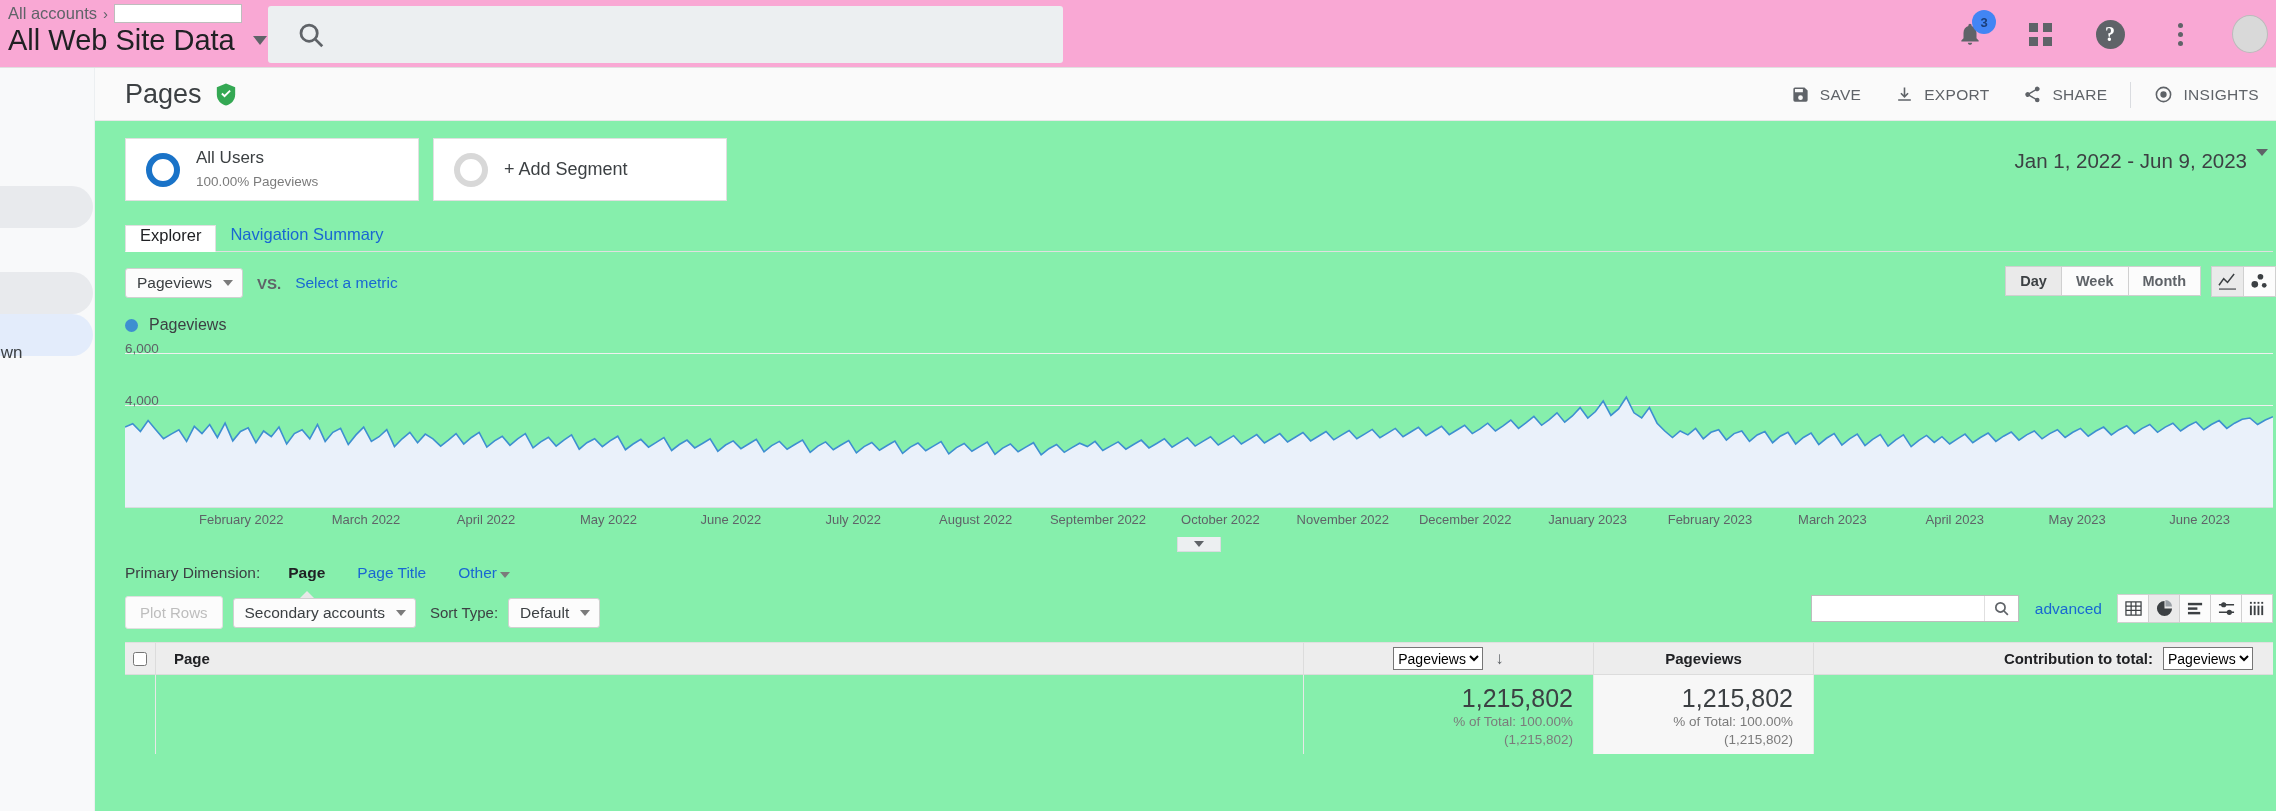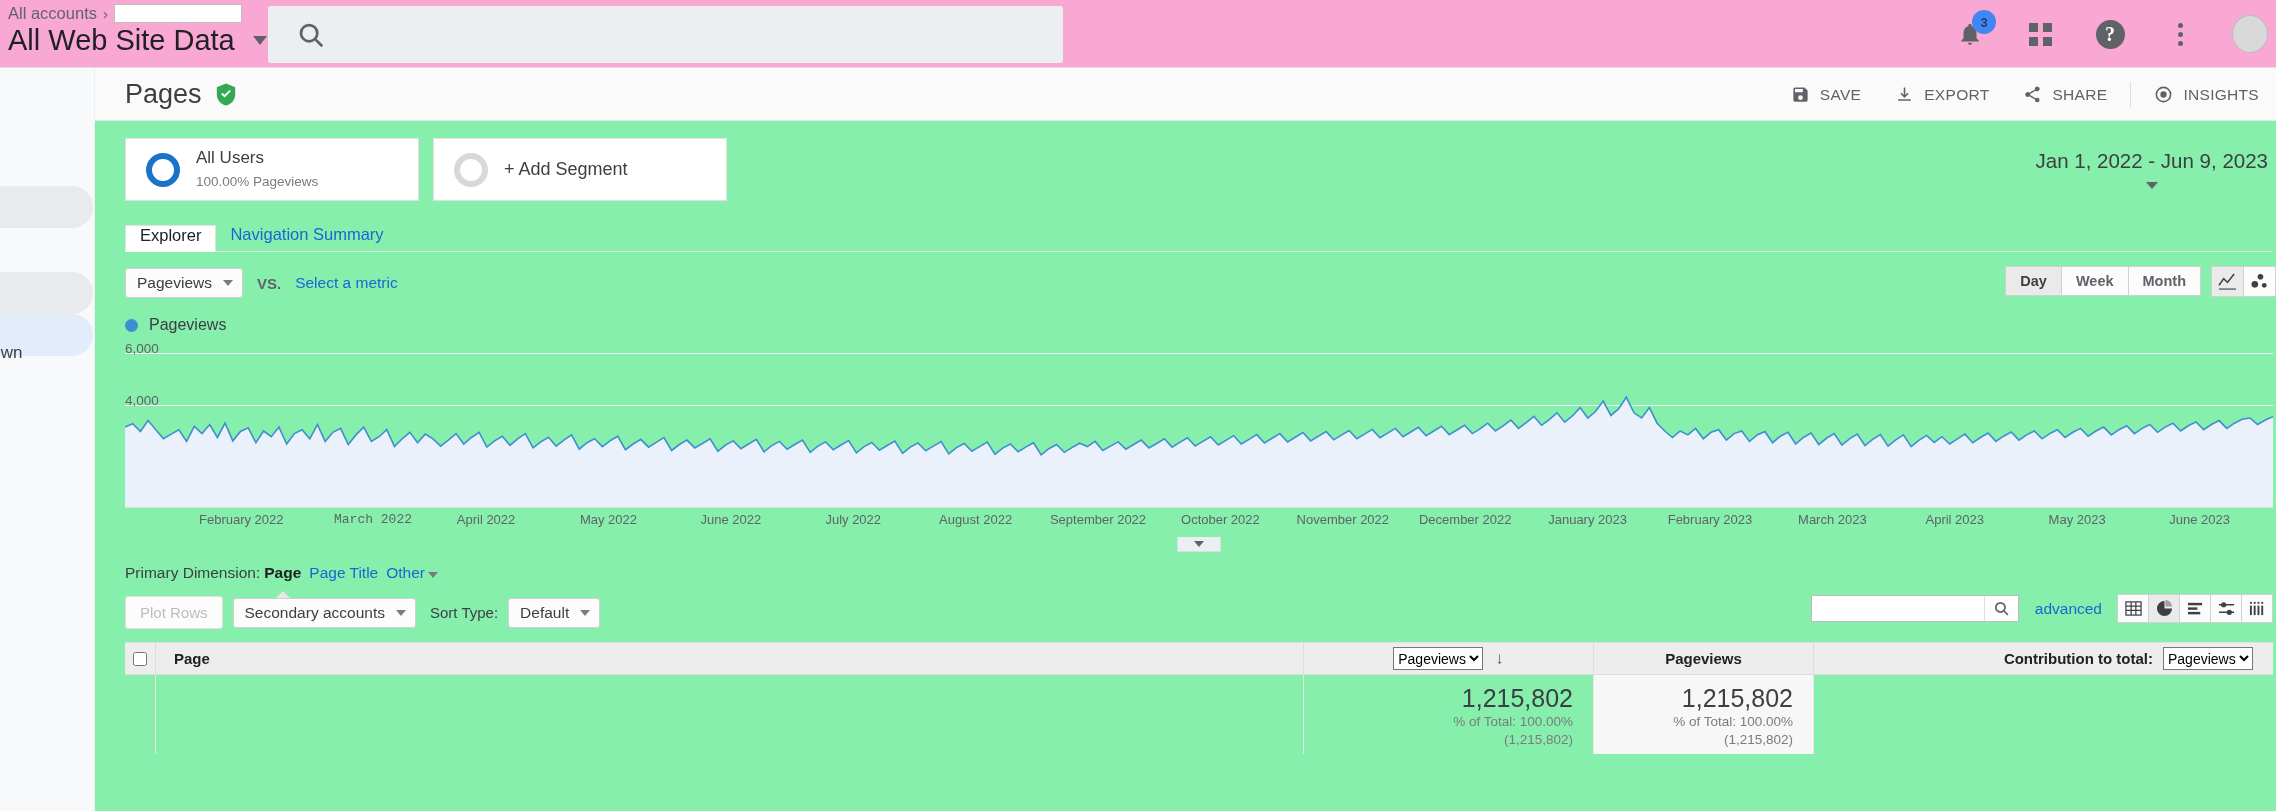--- a/index.html
+++ b/index.html
@@ -95,21 +95,21 @@
     width: 294px; height: 63px; border: 1px solid #e0e0e0; background: #fff;
     display: flex; align-items: center; padding-left: 20px; gap: 16px; cursor: pointer;
   }
   .donut { width: 34px; height: 34px; border-radius: 50%; border: 6px solid #1a73c8; }
   .donut.empty { border-color: #d8d8d8; }
   .seg-main { font-size: 17px; color: #3c4043; line-height: 1.35; }
   .seg-sub { font-size: 13.5px; color: #7b7b7b; }
   .seg-add { font-size: 18px; color: #3c4043; }
   .daterange {
     position: absolute; right: 8px; top: 28px; font-size: 20.5px; color: #3c4043;
-    display: flex; align-items: center; gap: 9px; cursor: pointer; white-space: nowrap; flex-direction: column;
+    display: flex; gap: 9px; cursor: pointer; white-space: nowrap;
   }
   .dr-caret { width:0;height:0;border-left:6px solid transparent;border-right:6px solid transparent;border-top:7px solid #5f6368; }
 
   
   .tabs { margin: 21px 0 0 30px; display: flex; align-items: flex-end; border-bottom: 1px solid #e0e0e0; height: 30px; width: 2148px; }
   .tab {
     font-size: 16.5px; padding: 0 14px 7px 14px; cursor: pointer; color: #1967d2;
   }
   .tab.active { color: #202124; font-weight: 400; border: 1px solid #e0e0e0; border-bottom: 1px solid #fff; margin-bottom: -1px; padding-bottom: 6px; background:#fff; }
 
@@ -143,21 +143,21 @@
   .xaxis { position: relative; height: 22px; width: 2148px; border-top: 1px solid #dadce0; }
   .xtick { position: absolute; font-size: 13px; color: #5f6368; transform: translateX(-50%); top: 4px; white-space: nowrap; }
   .collapse-tab {
     position: absolute; left: 50%; transform: translateX(-50%); bottom: -16px;
     width: 44px; height: 15px; background: #eceff1; border: 1px solid #dadce0; border-top: none;
     display: flex; align-items: center; justify-content: center; cursor: pointer;
   }
   .collapse-tab i { width:0;height:0;border-left:5px solid transparent;border-right:5px solid transparent;border-top:6px solid #5f6368; }
 
   
-  .prim-row { margin: 28px 0 0 30px; display: flex; align-items: center; gap: 0; font-size: 15.5px; position: relative; }
+  .prim-row { margin: 28px 0 0 30px; display: flex; align-items: center; gap: 24px; font-size: 15.5px; position: relative; }
   .prim-label { color: #3c4043; }
   .prim-item { color: #1967d2; cursor: pointer; padding: 0 4px; }
   .prim-item.active { color: #202124; font-weight: 700; position: relative; }
   .prim-item.active::after {
     content:''; position:absolute; left:50%; bottom:-16px; transform: translateX(-50%);
     width:0;height:0;border-left:7px solid transparent;border-right:7px solid transparent;border-bottom:7px solid #e8e8e8;
   }
   .prim-caret { width:0;height:0;border-left:5px solid transparent;border-right:5px solid transparent;border-top:6px solid #7b7b7b; display:inline-block; margin-left:3px;}
 
   
@@ -363,21 +363,21 @@
       <div class="gridline" style="top:118px;"></div>
       <div class="ylab" style="top:106px;">2,000</div>
       <svg id="chart-svg" width="2148" height="168" viewBox="0 0 2148 168" preserveAspectRatio="none" style="position:absolute;left:0;top:0;">
           <path d="M0.00 168 L0.00 88.10 L7.70 84.72 L15.40 92.52 L23.10 81.60 L30.80 90.70 L38.49 99.80 L46.19 95.12 L53.89 90.70 L61.59 102.40 L69.29 87.32 L76.99 94.60 L84.69 85.50 L92.39 98.50 L100.09 84.20 L107.78 101.88 L115.48 92.52 L123.18 88.88 L130.88 103.70 L138.58 92.00 L146.28 97.72 L153.98 88.10 L161.68 105.00 L169.38 94.60 L177.08 90.70 L184.77 99.80 L192.47 85.50 L200.17 102.40 L207.87 93.30 L215.57 89.40 L223.27 105.52 L230.97 95.90 L238.67 88.10 L246.37 102.40 L254.06 97.72 L261.76 90.70 L269.46 107.60 L277.16 99.80 L284.86 93.30 L292.56 103.70 L300.26 95.12 L307.96 99.80 L315.66 107.08 L323.35 101.10 L331.05 94.60 L338.75 105.00 L346.45 98.50 L354.15 93.30 L361.85 108.12 L369.55 101.88 L377.25 97.20 L384.95 106.30 L392.65 99.80 L400.34 94.60 L408.04 108.90 L415.74 102.92 L423.44 98.24 L431.14 107.08 L438.84 101.10 L446.54 95.90 L454.24 110.20 L461.94 103.70 L469.63 99.80 L477.33 107.60 L485.03 101.88 L492.73 97.20 L500.43 110.72 L508.13 105.00 L515.83 100.32 L523.53 108.12 L531.23 103.44 L538.92 98.50 L546.62 111.50 L554.32 105.52 L562.02 101.10 L569.72 108.90 L577.42 104.48 L585.12 99.80 L592.82 112.28 L600.52 106.04 L608.22 101.88 L615.91 109.68 L623.61 105.00 L631.31 100.32 L639.01 112.80 L646.71 106.56 L654.41 102.40 L662.11 110.20 L669.81 105.52 L677.51 101.10 L685.20 113.32 L692.90 107.08 L700.60 102.92 L708.30 110.72 L716.00 106.04 L723.70 101.62 L731.40 113.84 L739.10 107.60 L746.80 103.44 L754.49 111.24 L762.19 106.56 L769.89 102.14 L777.59 114.36 L785.29 108.12 L792.99 103.96 L800.69 111.76 L808.39 107.08 L816.09 102.66 L823.78 114.88 L831.48 108.64 L839.18 104.48 L846.88 112.28 L854.58 107.60 L862.28 103.18 L869.98 115.40 L877.68 109.16 L885.38 105.00 L893.08 112.80 L900.77 108.12 L908.47 103.70 L916.17 115.92 L923.87 109.68 L931.57 105.52 L939.27 113.32 L946.97 108.64 L954.67 104.22 L962.37 107.60 L970.06 102.40 L977.76 111.50 L985.46 107.08 L993.16 102.92 L1000.86 110.20 L1008.56 105.52 L1016.26 101.10 L1023.96 108.90 L1031.66 104.48 L1039.35 99.80 L1047.05 108.12 L1054.75 103.44 L1062.45 98.76 L1070.15 107.08 L1077.85 102.40 L1085.55 97.72 L1093.25 106.04 L1100.95 101.36 L1108.65 96.68 L1116.34 105.00 L1124.04 100.32 L1131.74 95.64 L1139.44 103.96 L1147.14 99.28 L1154.84 94.60 L1162.54 102.92 L1170.24 98.24 L1177.94 93.56 L1185.63 101.88 L1193.33 97.20 L1201.03 92.52 L1208.73 100.84 L1216.43 96.16 L1224.13 91.48 L1231.83 99.80 L1239.53 95.12 L1247.23 90.44 L1254.92 98.76 L1262.62 94.08 L1270.32 89.40 L1278.02 97.72 L1285.72 93.04 L1293.42 88.36 L1301.12 96.68 L1308.82 92.00 L1316.52 87.32 L1324.22 95.64 L1331.91 90.96 L1339.61 86.28 L1347.31 94.60 L1355.01 89.92 L1362.71 84.20 L1370.41 92.00 L1378.11 86.80 L1385.81 81.08 L1393.51 89.40 L1401.20 83.68 L1408.90 77.44 L1416.60 86.28 L1424.30 80.56 L1432.00 73.80 L1439.70 83.16 L1447.40 76.92 L1455.10 68.60 L1462.80 79.00 L1470.49 72.50 L1478.19 62.10 L1485.89 76.40 L1493.59 69.90 L1501.29 58.20 L1508.99 73.80 L1516.69 79.00 L1524.39 68.60 L1532.09 84.20 L1539.78 92.00 L1547.48 98.50 L1555.18 92.00 L1562.88 95.90 L1570.58 89.40 L1578.28 99.80 L1585.98 93.30 L1593.68 90.70 L1601.38 101.10 L1609.08 94.60 L1616.77 92.00 L1624.47 102.40 L1632.17 95.90 L1639.87 92.52 L1647.57 103.70 L1655.27 97.20 L1662.97 93.30 L1670.67 105.00 L1678.37 98.50 L1686.06 94.08 L1693.76 105.52 L1701.46 99.28 L1709.16 94.60 L1716.86 106.04 L1724.56 99.80 L1732.26 95.12 L1739.96 106.56 L1747.66 100.32 L1755.35 95.64 L1763.05 107.08 L1770.75 100.84 L1778.45 95.90 L1786.15 107.60 L1793.85 101.36 L1801.55 96.42 L1809.25 103.44 L1816.95 97.72 L1824.65 105.00 L1832.34 99.80 L1840.04 95.12 L1847.74 103.70 L1855.44 98.50 L1863.14 94.08 L1870.84 102.40 L1878.54 97.20 L1886.24 93.04 L1893.94 101.10 L1901.63 95.90 L1909.33 92.00 L1917.03 99.80 L1924.73 94.60 L1932.43 90.70 L1940.13 98.50 L1947.83 93.30 L1955.53 89.40 L1963.23 97.20 L1970.92 92.00 L1978.62 88.10 L1986.32 95.90 L1994.02 90.70 L2001.72 86.80 L2009.42 94.60 L2017.12 89.40 L2024.82 85.50 L2032.52 93.30 L2040.22 88.10 L2047.91 84.20 L2055.61 92.00 L2063.31 86.80 L2071.01 82.90 L2078.71 90.70 L2086.41 85.50 L2094.11 81.60 L2101.81 89.40 L2109.51 84.20 L2117.20 80.30 L2124.90 79.00 L2132.60 85.50 L2140.30 81.08 L2148.00 77.70 L2148 168 Z" fill="#eaf1fa" stroke="none"></path>
           <path d="M0.00 88.10 L7.70 84.72 L15.40 92.52 L23.10 81.60 L30.80 90.70 L38.49 99.80 L46.19 95.12 L53.89 90.70 L61.59 102.40 L69.29 87.32 L76.99 94.60 L84.69 85.50 L92.39 98.50 L100.09 84.20 L107.78 101.88 L115.48 92.52 L123.18 88.88 L130.88 103.70 L138.58 92.00 L146.28 97.72 L153.98 88.10 L161.68 105.00 L169.38 94.60 L177.08 90.70 L184.77 99.80 L192.47 85.50 L200.17 102.40 L207.87 93.30 L215.57 89.40 L223.27 105.52 L230.97 95.90 L238.67 88.10 L246.37 102.40 L254.06 97.72 L261.76 90.70 L269.46 107.60 L277.16 99.80 L284.86 93.30 L292.56 103.70 L300.26 95.12 L307.96 99.80 L315.66 107.08 L323.35 101.10 L331.05 94.60 L338.75 105.00 L346.45 98.50 L354.15 93.30 L361.85 108.12 L369.55 101.88 L377.25 97.20 L384.95 106.30 L392.65 99.80 L400.34 94.60 L408.04 108.90 L415.74 102.92 L423.44 98.24 L431.14 107.08 L438.84 101.10 L446.54 95.90 L454.24 110.20 L461.94 103.70 L469.63 99.80 L477.33 107.60 L485.03 101.88 L492.73 97.20 L500.43 110.72 L508.13 105.00 L515.83 100.32 L523.53 108.12 L531.23 103.44 L538.92 98.50 L546.62 111.50 L554.32 105.52 L562.02 101.10 L569.72 108.90 L577.42 104.48 L585.12 99.80 L592.82 112.28 L600.52 106.04 L608.22 101.88 L615.91 109.68 L623.61 105.00 L631.31 100.32 L639.01 112.80 L646.71 106.56 L654.41 102.40 L662.11 110.20 L669.81 105.52 L677.51 101.10 L685.20 113.32 L692.90 107.08 L700.60 102.92 L708.30 110.72 L716.00 106.04 L723.70 101.62 L731.40 113.84 L739.10 107.60 L746.80 103.44 L754.49 111.24 L762.19 106.56 L769.89 102.14 L777.59 114.36 L785.29 108.12 L792.99 103.96 L800.69 111.76 L808.39 107.08 L816.09 102.66 L823.78 114.88 L831.48 108.64 L839.18 104.48 L846.88 112.28 L854.58 107.60 L862.28 103.18 L869.98 115.40 L877.68 109.16 L885.38 105.00 L893.08 112.80 L900.77 108.12 L908.47 103.70 L916.17 115.92 L923.87 109.68 L931.57 105.52 L939.27 113.32 L946.97 108.64 L954.67 104.22 L962.37 107.60 L970.06 102.40 L977.76 111.50 L985.46 107.08 L993.16 102.92 L1000.86 110.20 L1008.56 105.52 L1016.26 101.10 L1023.96 108.90 L1031.66 104.48 L1039.35 99.80 L1047.05 108.12 L1054.75 103.44 L1062.45 98.76 L1070.15 107.08 L1077.85 102.40 L1085.55 97.72 L1093.25 106.04 L1100.95 101.36 L1108.65 96.68 L1116.34 105.00 L1124.04 100.32 L1131.74 95.64 L1139.44 103.96 L1147.14 99.28 L1154.84 94.60 L1162.54 102.92 L1170.24 98.24 L1177.94 93.56 L1185.63 101.88 L1193.33 97.20 L1201.03 92.52 L1208.73 100.84 L1216.43 96.16 L1224.13 91.48 L1231.83 99.80 L1239.53 95.12 L1247.23 90.44 L1254.92 98.76 L1262.62 94.08 L1270.32 89.40 L1278.02 97.72 L1285.72 93.04 L1293.42 88.36 L1301.12 96.68 L1308.82 92.00 L1316.52 87.32 L1324.22 95.64 L1331.91 90.96 L1339.61 86.28 L1347.31 94.60 L1355.01 89.92 L1362.71 84.20 L1370.41 92.00 L1378.11 86.80 L1385.81 81.08 L1393.51 89.40 L1401.20 83.68 L1408.90 77.44 L1416.60 86.28 L1424.30 80.56 L1432.00 73.80 L1439.70 83.16 L1447.40 76.92 L1455.10 68.60 L1462.80 79.00 L1470.49 72.50 L1478.19 62.10 L1485.89 76.40 L1493.59 69.90 L1501.29 58.20 L1508.99 73.80 L1516.69 79.00 L1524.39 68.60 L1532.09 84.20 L1539.78 92.00 L1547.48 98.50 L1555.18 92.00 L1562.88 95.90 L1570.58 89.40 L1578.28 99.80 L1585.98 93.30 L1593.68 90.70 L1601.38 101.10 L1609.08 94.60 L1616.77 92.00 L1624.47 102.40 L1632.17 95.90 L1639.87 92.52 L1647.57 103.70 L1655.27 97.20 L1662.97 93.30 L1670.67 105.00 L1678.37 98.50 L1686.06 94.08 L1693.76 105.52 L1701.46 99.28 L1709.16 94.60 L1716.86 106.04 L1724.56 99.80 L1732.26 95.12 L1739.96 106.56 L1747.66 100.32 L1755.35 95.64 L1763.05 107.08 L1770.75 100.84 L1778.45 95.90 L1786.15 107.60 L1793.85 101.36 L1801.55 96.42 L1809.25 103.44 L1816.95 97.72 L1824.65 105.00 L1832.34 99.80 L1840.04 95.12 L1847.74 103.70 L1855.44 98.50 L1863.14 94.08 L1870.84 102.40 L1878.54 97.20 L1886.24 93.04 L1893.94 101.10 L1901.63 95.90 L1909.33 92.00 L1917.03 99.80 L1924.73 94.60 L1932.43 90.70 L1940.13 98.50 L1947.83 93.30 L1955.53 89.40 L1963.23 97.20 L1970.92 92.00 L1978.62 88.10 L1986.32 95.90 L1994.02 90.70 L2001.72 86.80 L2009.42 94.60 L2017.12 89.40 L2024.82 85.50 L2032.52 93.30 L2040.22 88.10 L2047.91 84.20 L2055.61 92.00 L2063.31 86.80 L2071.01 82.90 L2078.71 90.70 L2086.41 85.50 L2094.11 81.60 L2101.81 89.40 L2109.51 84.20 L2117.20 80.30 L2124.90 79.00 L2132.60 85.50 L2140.30 81.08 L2148.00 77.70" fill="none" stroke="#3e8fd0" stroke-width="1.6" vector-effect="non-scaling-stroke"></path>
         </svg>
     </div>
 
     <div class="xaxis">
         <span class="xtick" style="left: 116.274px;">February 2022</span>
-        <span class="xtick" style="left: 248px; font-family: Liberation Mono, monospace;">March 2022</span>
+        <span class="xtick" style="left: 241px;">March 2022</span>
         <span class="xtick" style="left: 361.06px;">April 2022</span>
         <span class="xtick" style="left: 483.453px;">May 2022</span>
         <span class="xtick" style="left: 605.846px;">June 2022</span>
         <span class="xtick" style="left: 728.239px;">July 2022</span>
         <span class="xtick" style="left: 850.632px;">August 2022</span>
         <span class="xtick" style="left: 973.026px;">September 2022</span>
         <span class="xtick" style="left: 1095.42px;">October 2022</span>
         <span class="xtick" style="left: 1217.81px;">November 2022</span>
         <span class="xtick" style="left: 1340.21px;">December 2022</span>
         <span class="xtick" style="left: 1462.6px;">January 2023</span>

